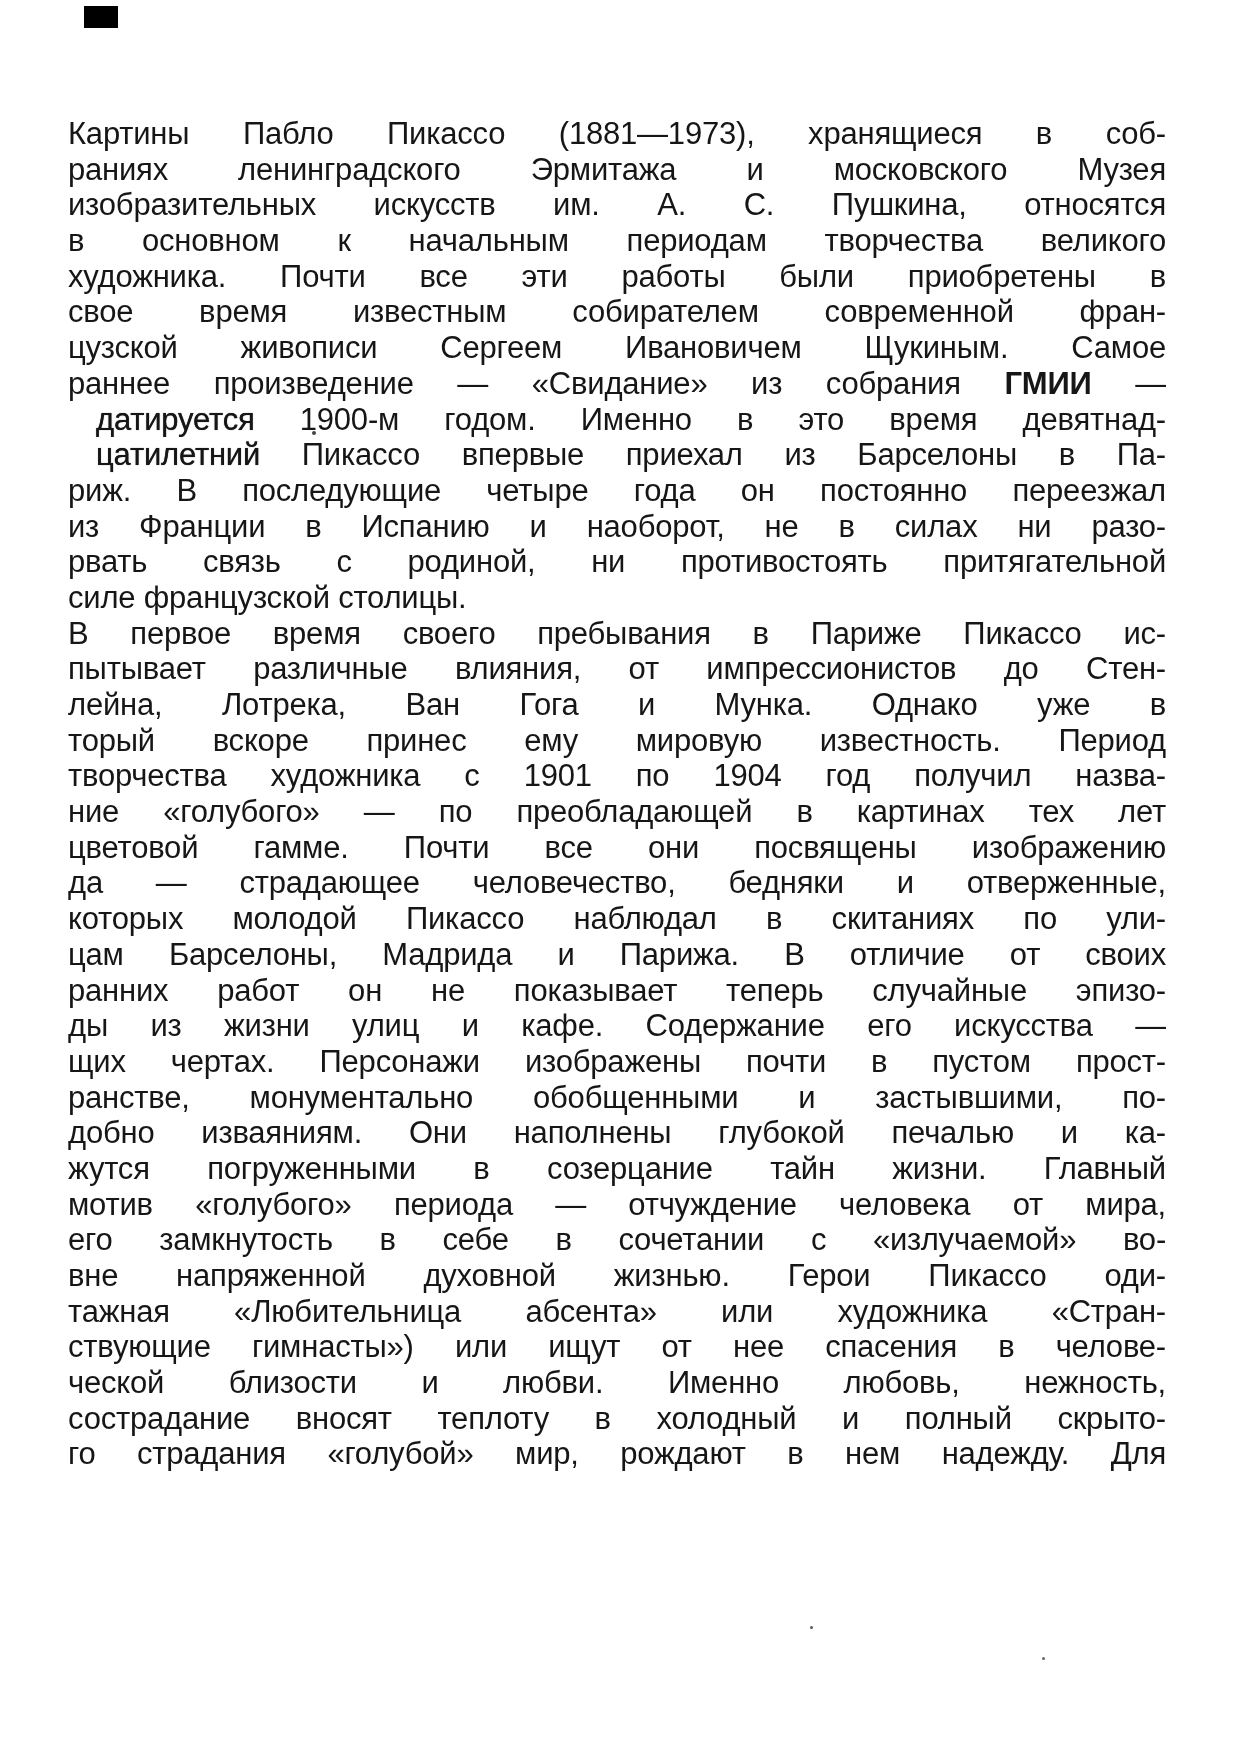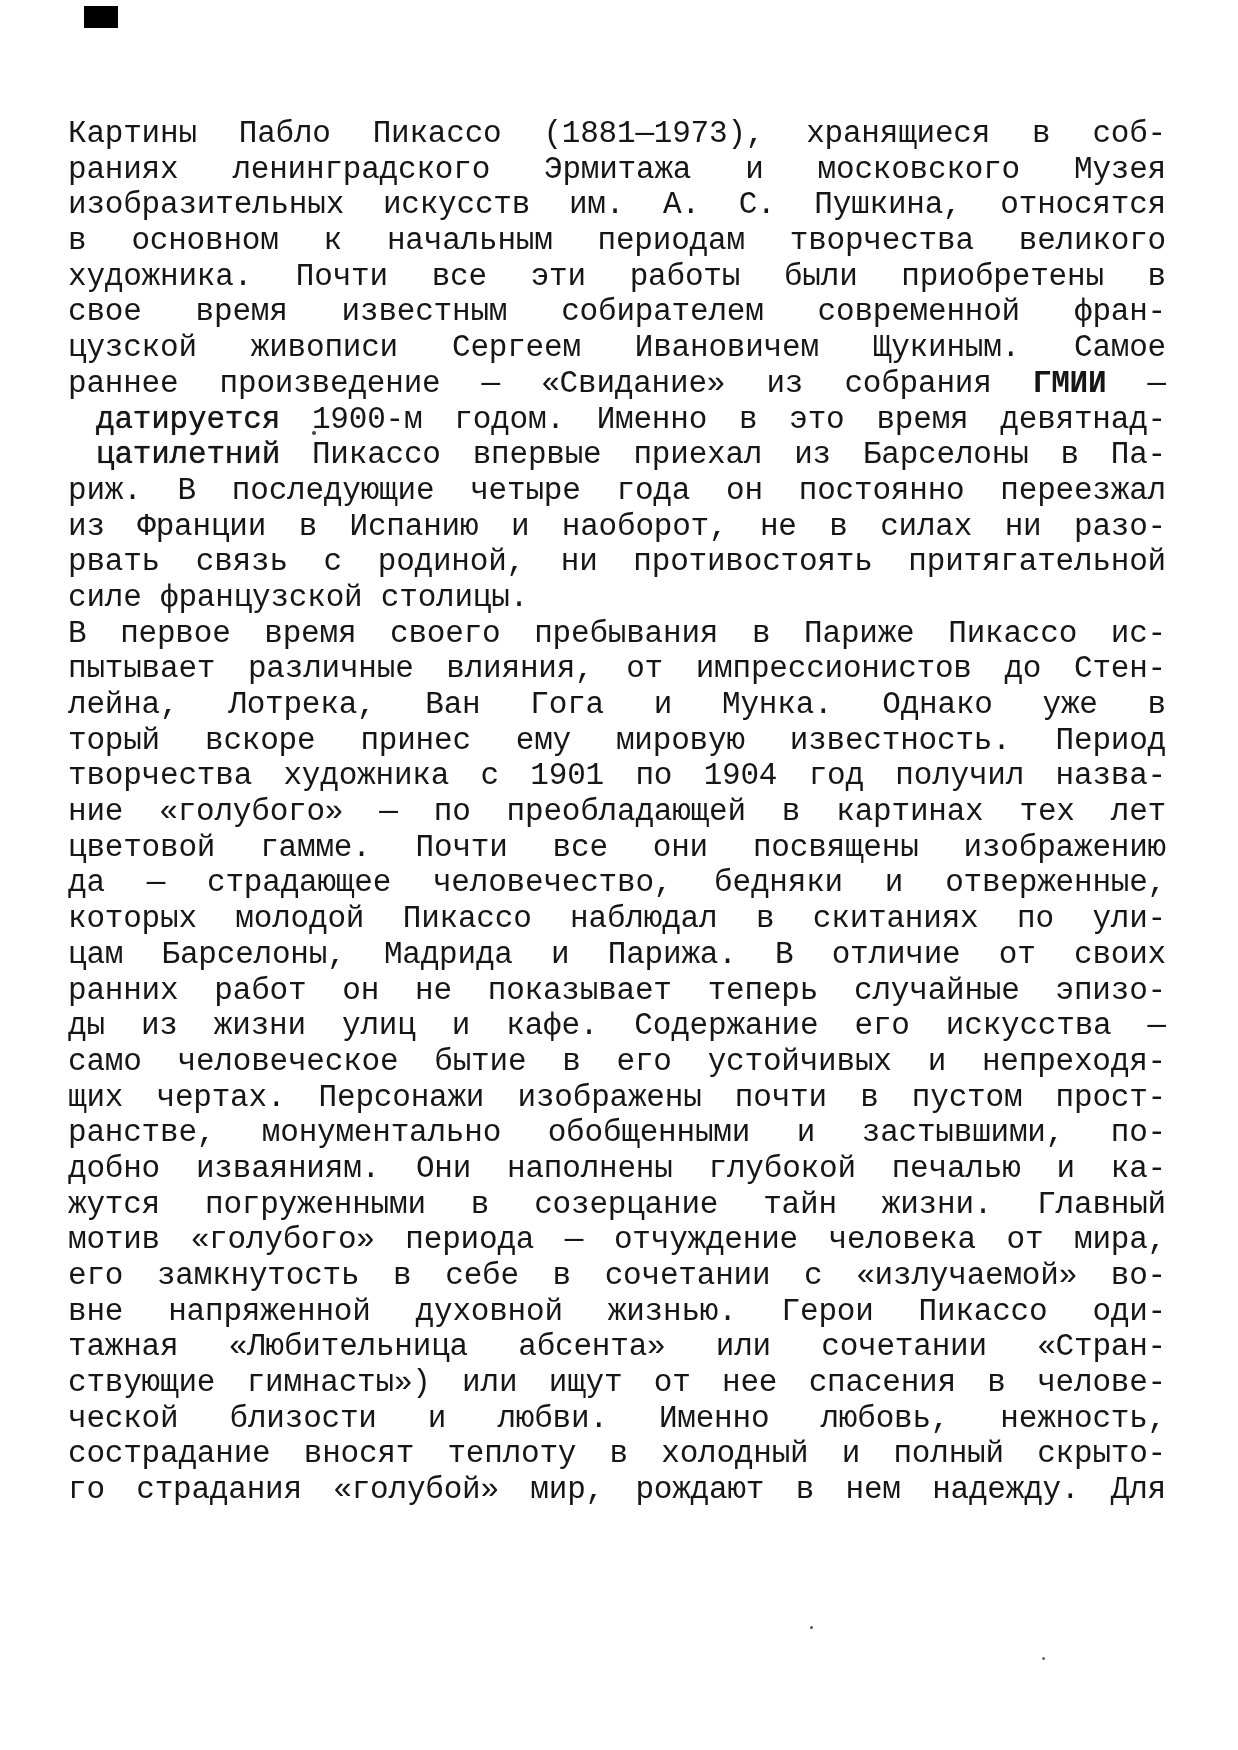--- a/index.html
+++ b/index.html
@@ -6,21 +6,21 @@
     margin: 0;
     padding: 0;
     background: #ffffff;
   }
   .page {
     position: relative;
     width: 1238px;
     height: 1750px;
     background: #ffffff;
     overflow: hidden;
-    font-family: Liberation Mono, monospace;
+    font-family: Liberation Sans, sans-serif;
   }
   .text-block {
     position: absolute;
     left: 68px;
     top: 116px;
     width: 1098px;
   }
   .line {
     font-size: 31px;
     line-height: 35.7px;
@@ -88,29 +88,28 @@
       <div class="line j"><span>лейна, Лотрека, Ван Гога и Мунка. Однако уже в</span></div>
       <div class="line j"><span>торый вскоре принес ему мировую известность. Период</span></div>
       <div class="line j"><span>творчества художника с 1901 по 1904 год получил назва-</span></div>
       <div class="line j"><span>ние «голубого» — по преобладающей в картинах тех лет</span></div>
       <div class="line j"><span>цветовой гамме. Почти все они посвящены изображению</span></div>
       <div class="line j"><span>да — страдающее человечество, бедняки и отверженные,</span></div>
       <div class="line j"><span>которых молодой Пикассо наблюдал в скитаниях по ули-</span></div>
       <div class="line j"><span>цам Барселоны, Мадрида и Парижа. В отличие от своих</span></div>
       <div class="line j"><span>ранних работ он не показывает теперь случайные эпизо-</span></div>
       <div class="line j"><span>ды из жизни улиц и кафе. Содержание его искусства —</span></div>
-      <div class="line j"><span>само человеческое бытие в его устойчивых и непреходя-</span></div>
       <div class="line j"><span>щих чертах. Персонажи изображены почти в пустом прост-</span></div>
       <div class="line j"><span>ранстве, монументально обобщенными и застывшими, по-</span></div>
       <div class="line j"><span>добно изваяниям. Они наполнены глубокой печалью и ка-</span></div>
       <div class="line j"><span>жутся погруженными в созерцание тайн жизни. Главный</span></div>
       <div class="line j"><span>мотив «голубого» периода — отчуждение человека от мира,</span></div>
       <div class="line j"><span>его замкнутость в себе в сочетании с «излучаемой» во-</span></div>
       <div class="line j"><span>вне напряженной духовной жизнью. Герои Пикассо оди-</span></div>
-      <div class="line j"><span>тажная «Любительница абсента» или сочетании «Стран-</span></div>
+      <div class="line j"><span>тажная «Любительница абсента» или художника «Стран-</span></div>
       <div class="line j"><span>ствующие гимнасты») или ищут от нее спасения в челове-</span></div>
       <div class="line j"><span>ческой близости и любви. Именно любовь, нежность,</span></div>
       <div class="line j"><span>сострадание вносят теплоту в холодный и полный скрыто-</span></div>
       <div class="line j"><span>го страдания «голубой» мир, рождают в нем надежду. Для</span></div>
     </div>
   <div class="speck s1"></div>
   <div class="speck s2"></div>
   <div class="speck s3"></div>
 </div>
 

